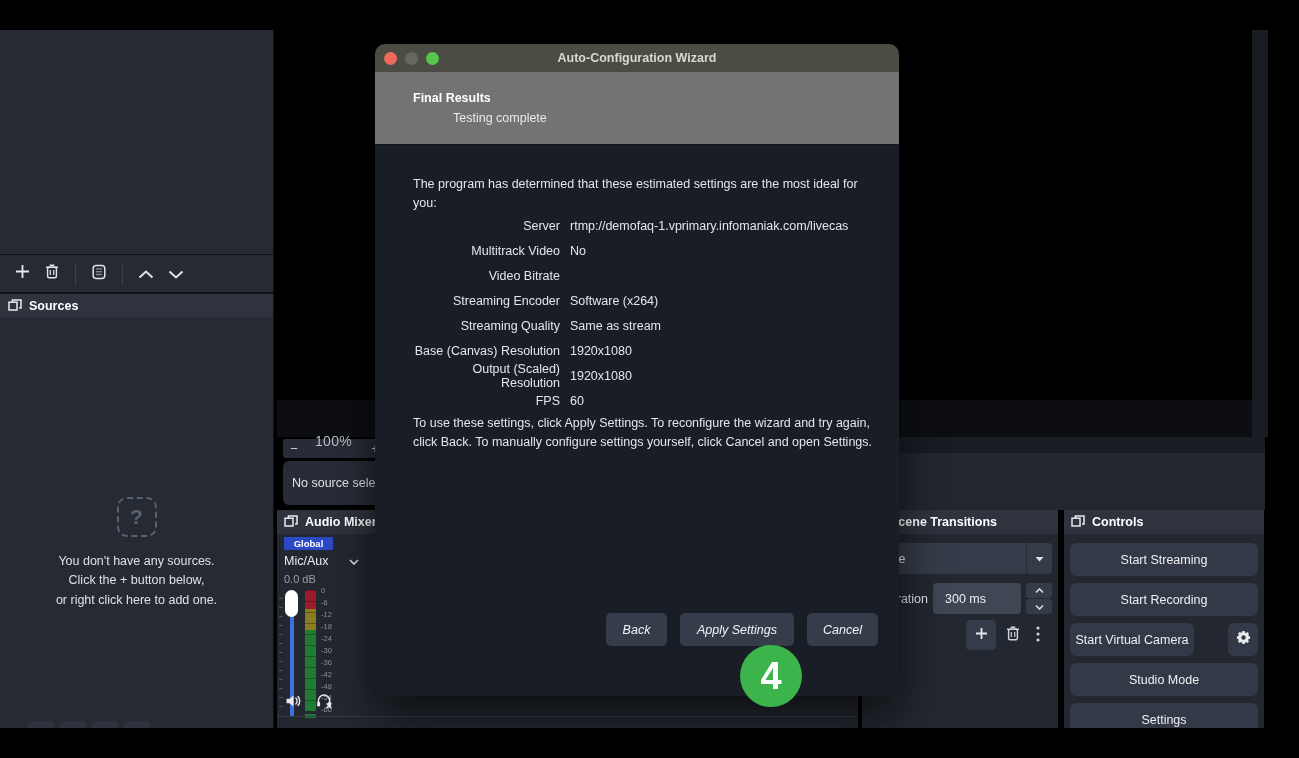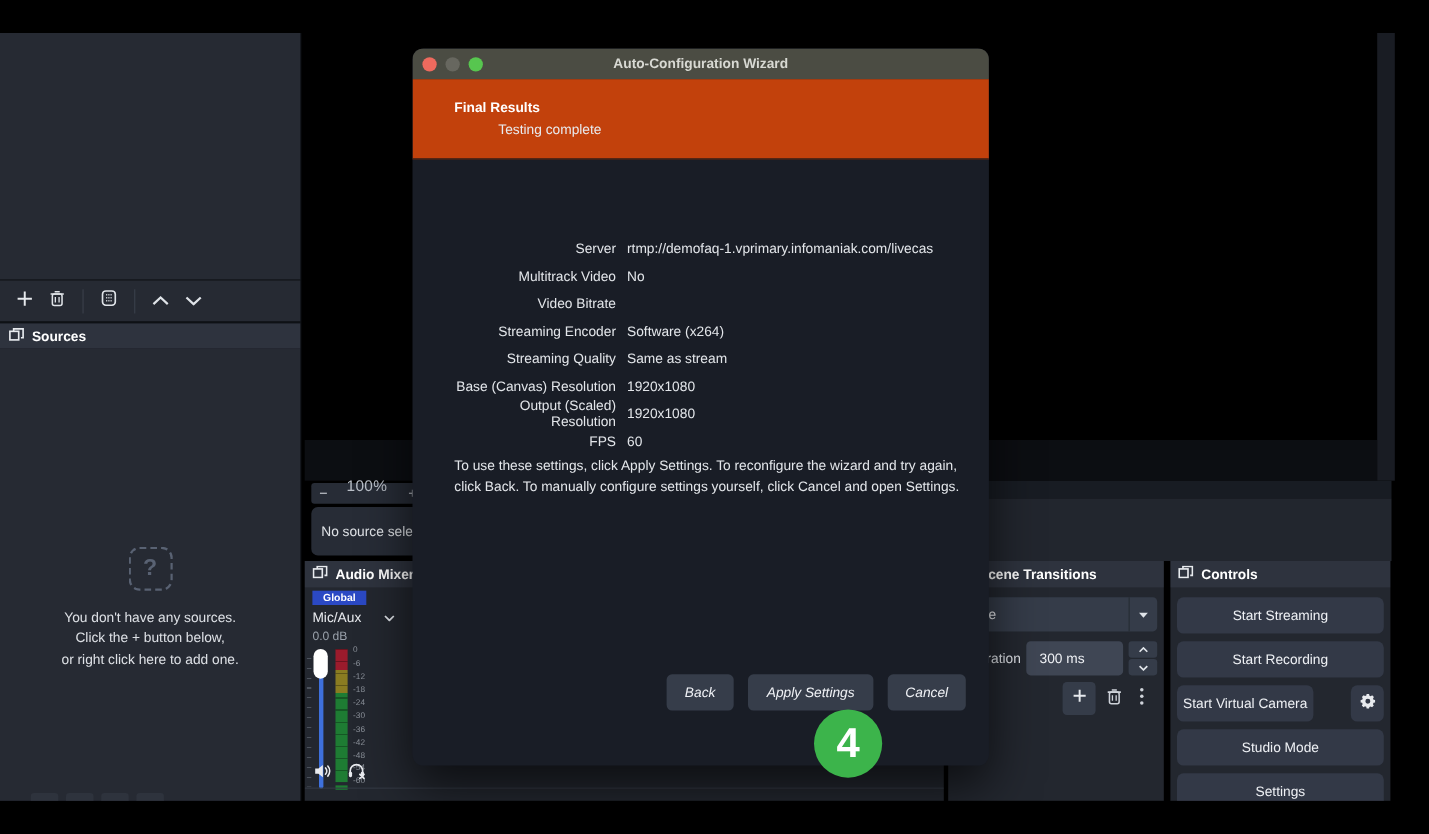--- a/index.html
+++ b/index.html
@@ -91,21 +91,21 @@
     border-radius:6px; display:flex; align-items:center; justify-content:center; }
 
   
   .dialog { position:absolute; left:375px; top:44px; width:524px; height:652px; background:#191d26;
     border-radius:10px; overflow:hidden; z-index:10; box-shadow:0 18px 45px rgba(0,0,0,.65); }
   .dlg-titlebar { height:28px; background:#4b4c43; position:relative; display:flex; align-items:center;
     justify-content:center; font-size:12.5px; font-weight:bold; color:#d8d9d3; }
   .traffic { position:absolute; left:9px; top:7.5px; display:flex; gap:8px; }
   .light { width:13px; height:13px; border-radius:50%; }
   .light.red { background:#ee6a5e; } .light.gray { background:#67675f; } .light.green { background:#57c64f; }
-  .dlg-header { height:73px; background:#c2410c; border-bottom:1px solid #10141b; position:relative; }
+  .dlg-header { height:73px; background:#737373; border-bottom:1px solid #10141b; position:relative; }
   .final-results { position:absolute; left:38px; top:19px; font-weight:bold; font-size:12.5px; color:#fff; }
   .testing { position:absolute; left:78px; top:39px; font-size:12.5px; color:#e8eaee; }
   .dlg-body { position:relative; height:518px; font-size:12.5px; color:#e3e6ea; }
   .intro { position:absolute; left:38px; top:30px; width:460px; line-height:1.5; }
   .settings { position:absolute; left:0; top:68px; right:0; }
   .srow { display:flex; height:25px; align-items:center; }
   .slabel { width:147px; margin-left:38px; text-align:right; flex:none; }
   .svalue { margin-left:10px; flex:1; white-space:nowrap; overflow:hidden; }
   .outro { position:absolute; left:38px; top:269px; width:464px; line-height:1.5; }
   .dlg-buttons { position:absolute; left:0; right:21px; top:468px; display:flex; justify-content:flex-end; gap:13px; }
@@ -365,20 +365,21 @@
         <div class="light gray"></div>
         <div class="light green"></div>
       </div>
       <span>Auto-Configuration Wizard</span>
     </div>
     <div class="dlg-header">
       <div class="final-results">Final Results</div>
       <div class="testing">Testing complete</div>
     </div>
     <div class="dlg-body">
+      <div class="intro">The program has determined that these estimated settings are the most ideal for you:</div>
       <div class="settings">
           <div class="srow">
           <div class="slabel">Server</div>
           <div class="svalue">rtmp://demofaq-1.vprimary.infomaniak.com/livecas</div>
         </div>
           <div class="srow">
           <div class="slabel">Multitrack Video</div>
           <div class="svalue">No</div>
         </div>
           <div class="srow">

